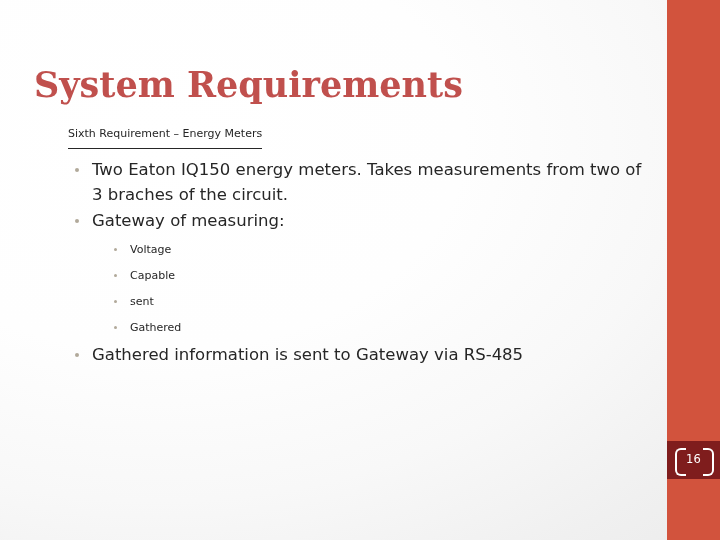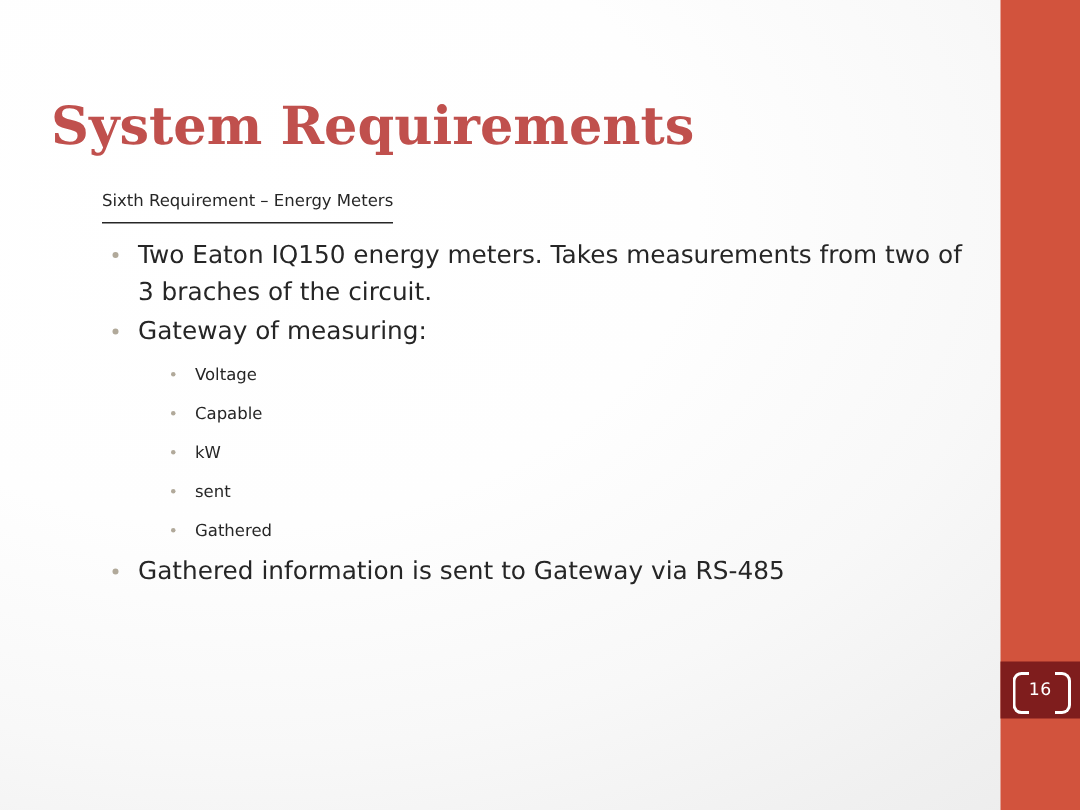--- a/index.html
+++ b/index.html
@@ -192,23 +192,20 @@
       <li>
         <span>Gateway of measuring:</span>
         <ul class="lvl2">
           <li>
             <span>Voltage</span>
           </li>
           <li>
             <span>Capable</span>
           </li>
           <li>
-            <span>kW</span>
-          </li>
-          <li>
             <span>sent</span>
           </li>
           <li>
             <span>Gathered</span>
           </li>
         </ul>
       </li>
 
       <li>
         <span>Gathered information is sent to Gateway via RS-485</span>

